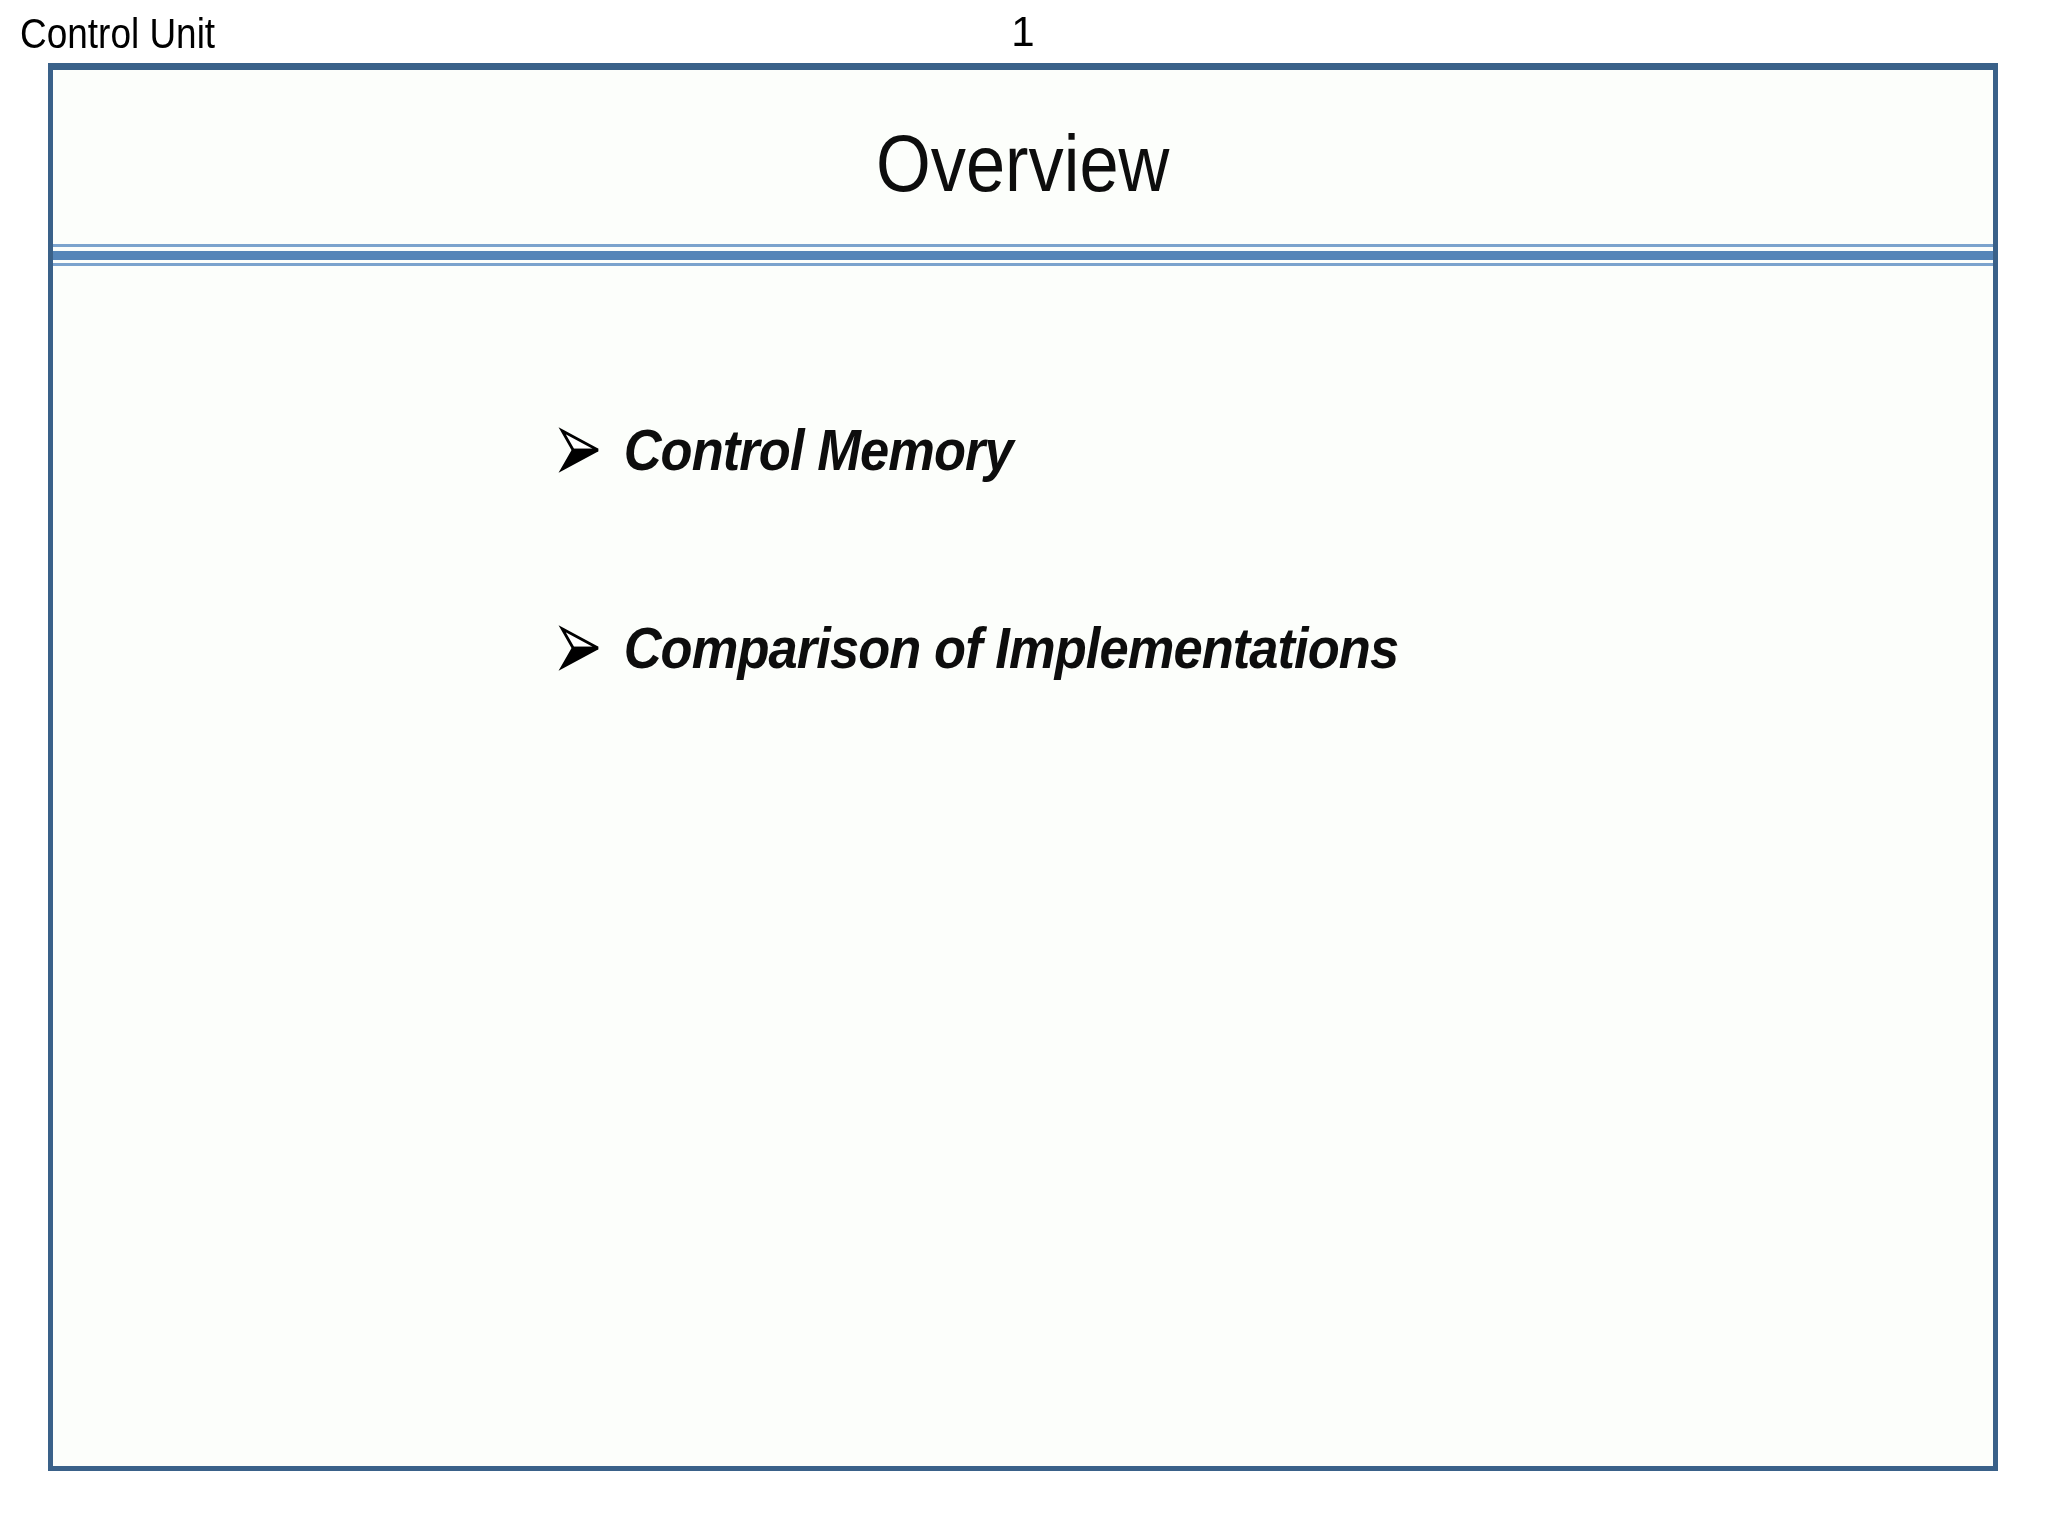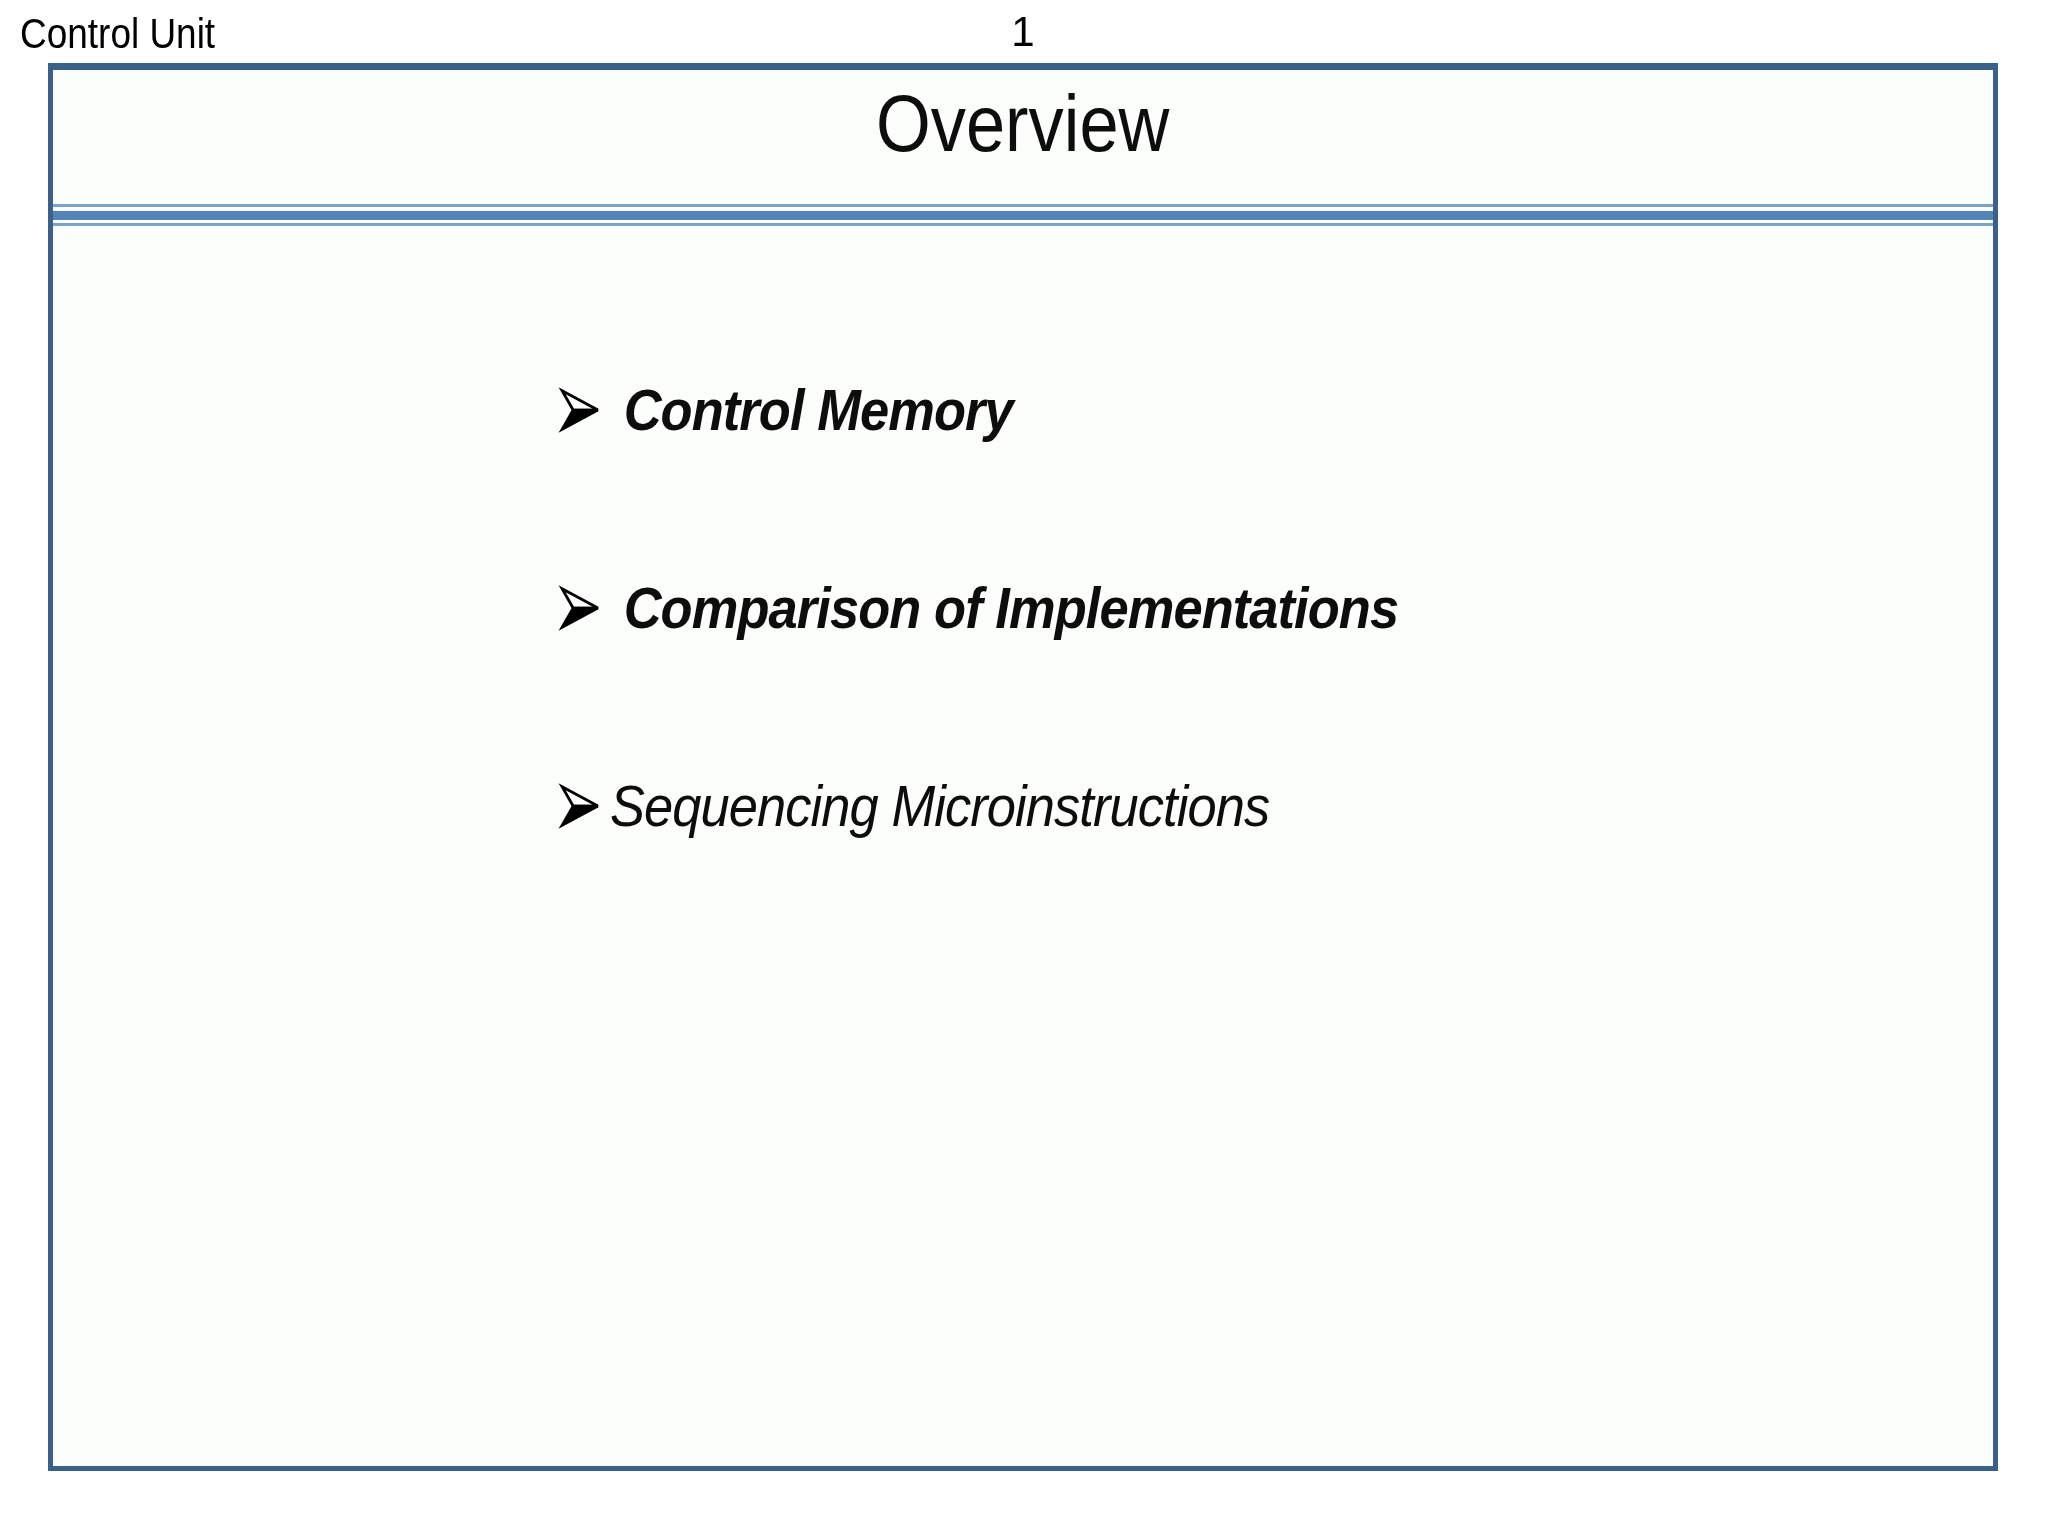--- a/index.html
+++ b/index.html
@@ -49,22 +49,23 @@
     top: 63px;
     width: 1950px;
     height: 1408px;
     box-sizing: border-box;
     background: var(--slide-bg, #fcfefb);
     border: 5px solid var(--border, #3a6189);
     border-top-width: 7px;
   }
 
   .title-bar {
-    height: 134px;
+    height: 174px;
     display: flex;
+    align-items: center;
     justify-content: center;
   }
   .slide-title {
     font-size: 80px;
     color: #0d0d0d;
     transform: scaleX(0.88);
     white-space: nowrap;
     line-height: 1;
     padding-top: 14px;
   }
@@ -147,27 +148,18 @@
       <div class="bullet-item bold">
         <span class="bullet-icon">
           <svg viewBox="0 0 32 34" xmlns="http://www.w3.org/2000/svg">
             <polygon points="3,3 29,17 11,17" fill="#ffffff" stroke="#000000" stroke-width="2" stroke-linejoin="miter"></polygon>
             <polygon points="3,31 29,17 11,17" fill="#000000" stroke="#000000" stroke-width="2" stroke-linejoin="miter"></polygon>
           </svg>
         </span>
         <span class="bullet-label"> Comparison of Implementations</span>
       </div>
 
-      <div class="bullet-item">
-        <span class="bullet-icon">
-          <svg viewBox="0 0 32 34" xmlns="http://www.w3.org/2000/svg">
-            <polygon points="3,3 29,17 11,17" fill="#ffffff" stroke="#000000" stroke-width="2" stroke-linejoin="miter"></polygon>
-            <polygon points="3,31 29,17 11,17" fill="#000000" stroke="#000000" stroke-width="2" stroke-linejoin="miter"></polygon>
-          </svg>
-        </span>
-        <span class="bullet-label">Sequencing Microinstructions</span>
-      </div>
 
 
 
     </div>
   </div>
 </div>
 
 </body></html>

